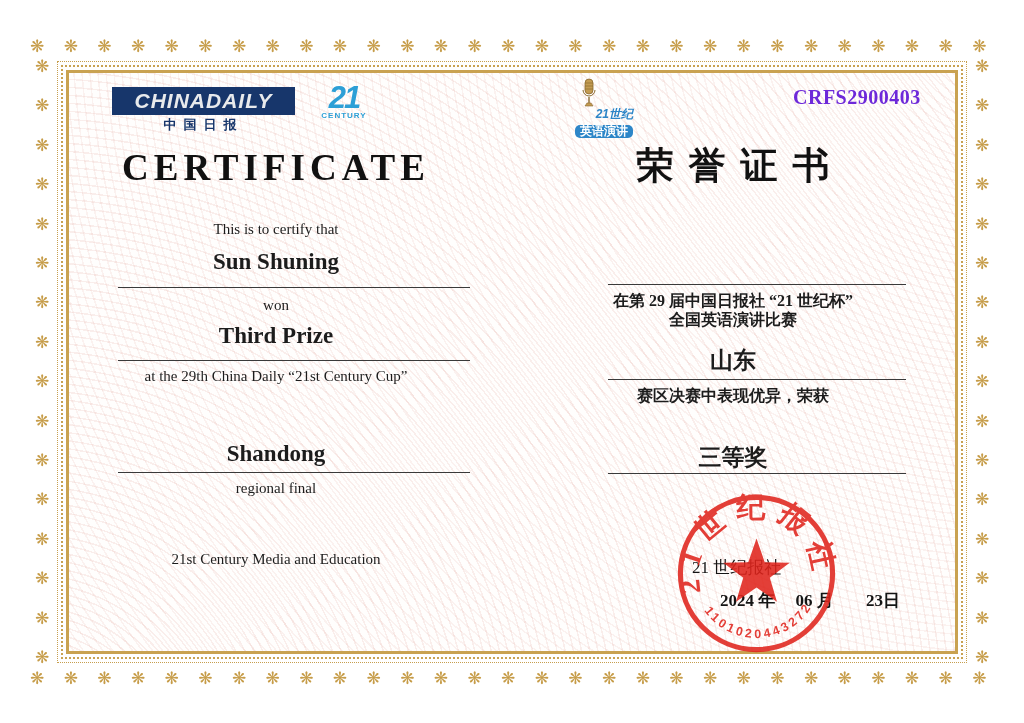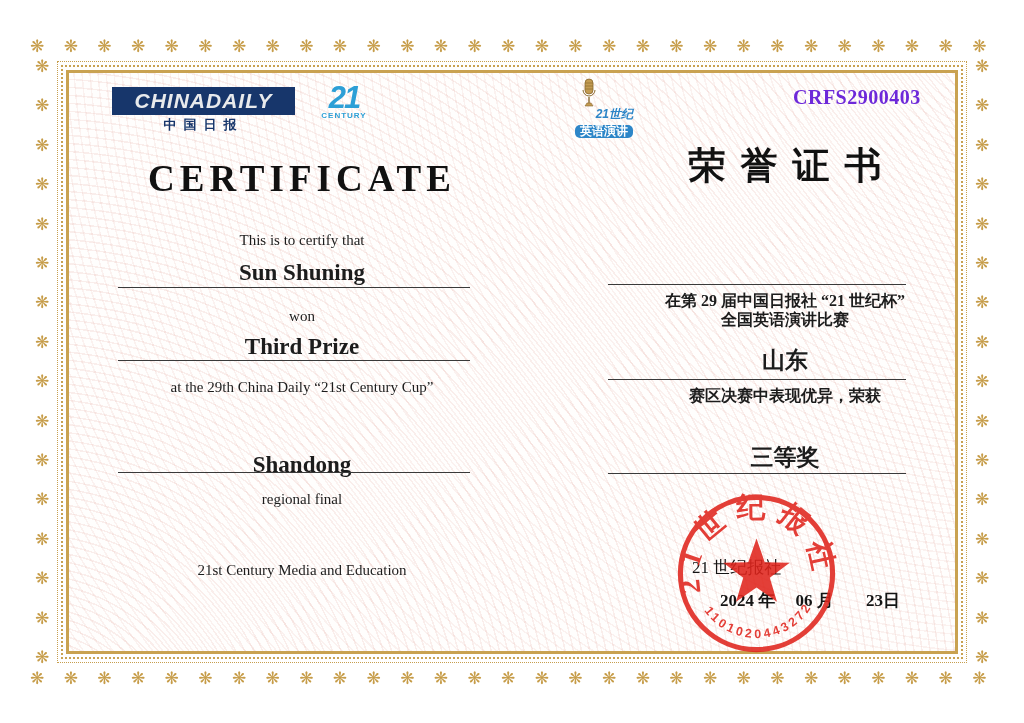--- a/index.html
+++ b/index.html
@@ -38,22 +38,22 @@
   .mic-logo svg { display:block; margin:0 auto; }
   .mic-l1 { color:#2d86c8; font-family:"Liberation Sans","DejaVu Sans",sans-serif;
             font-weight:bold; font-style:italic; font-size:12px; line-height:13px; }
   .mic-l2 { display:inline-block; background:#2d86c8; color:#fff; border-radius:5px;
             font-family:"Liberation Sans","DejaVu Sans",sans-serif; font-weight:bold;
             font-size:12px; line-height:13px; padding:0 5px; margin-top:1px; }
   .serial { position:absolute; left:793px; top:86px; color:#6d28d9; font-weight:bold;
             font-size:20px; letter-spacing:.5px; }
 
   
-  .col-en { left:118px; width:368px;margin-top:11px; }
-  .col-zh { left:626px; width:318px; }
+  .col-en { left:92px; width:368px; }
+  .col-zh { left:574px; width:318px; }
   .abs { position:absolute; text-align:center; color:#1c1c1c; }
   .title-en { top:146px; font-size:37px; font-weight:bold; letter-spacing:5px; color:#111; }
   .title-zh { top:141px; font-size:37px; font-weight:bold; letter-spacing:15px; padding-left:15px; color:#111; }
   .small   { font-size:15px; }
   .smallzh { font-size:16px; font-weight:600; }
   .big     { font-size:23px; font-weight:bold; }
   .rule { position:absolute; border-top:1.5px solid #3a3a3a; height:0; }
 
   
   .stamp { position:absolute; left:664px; top:481px; width:185px; height:185px; opacity:.87; }

